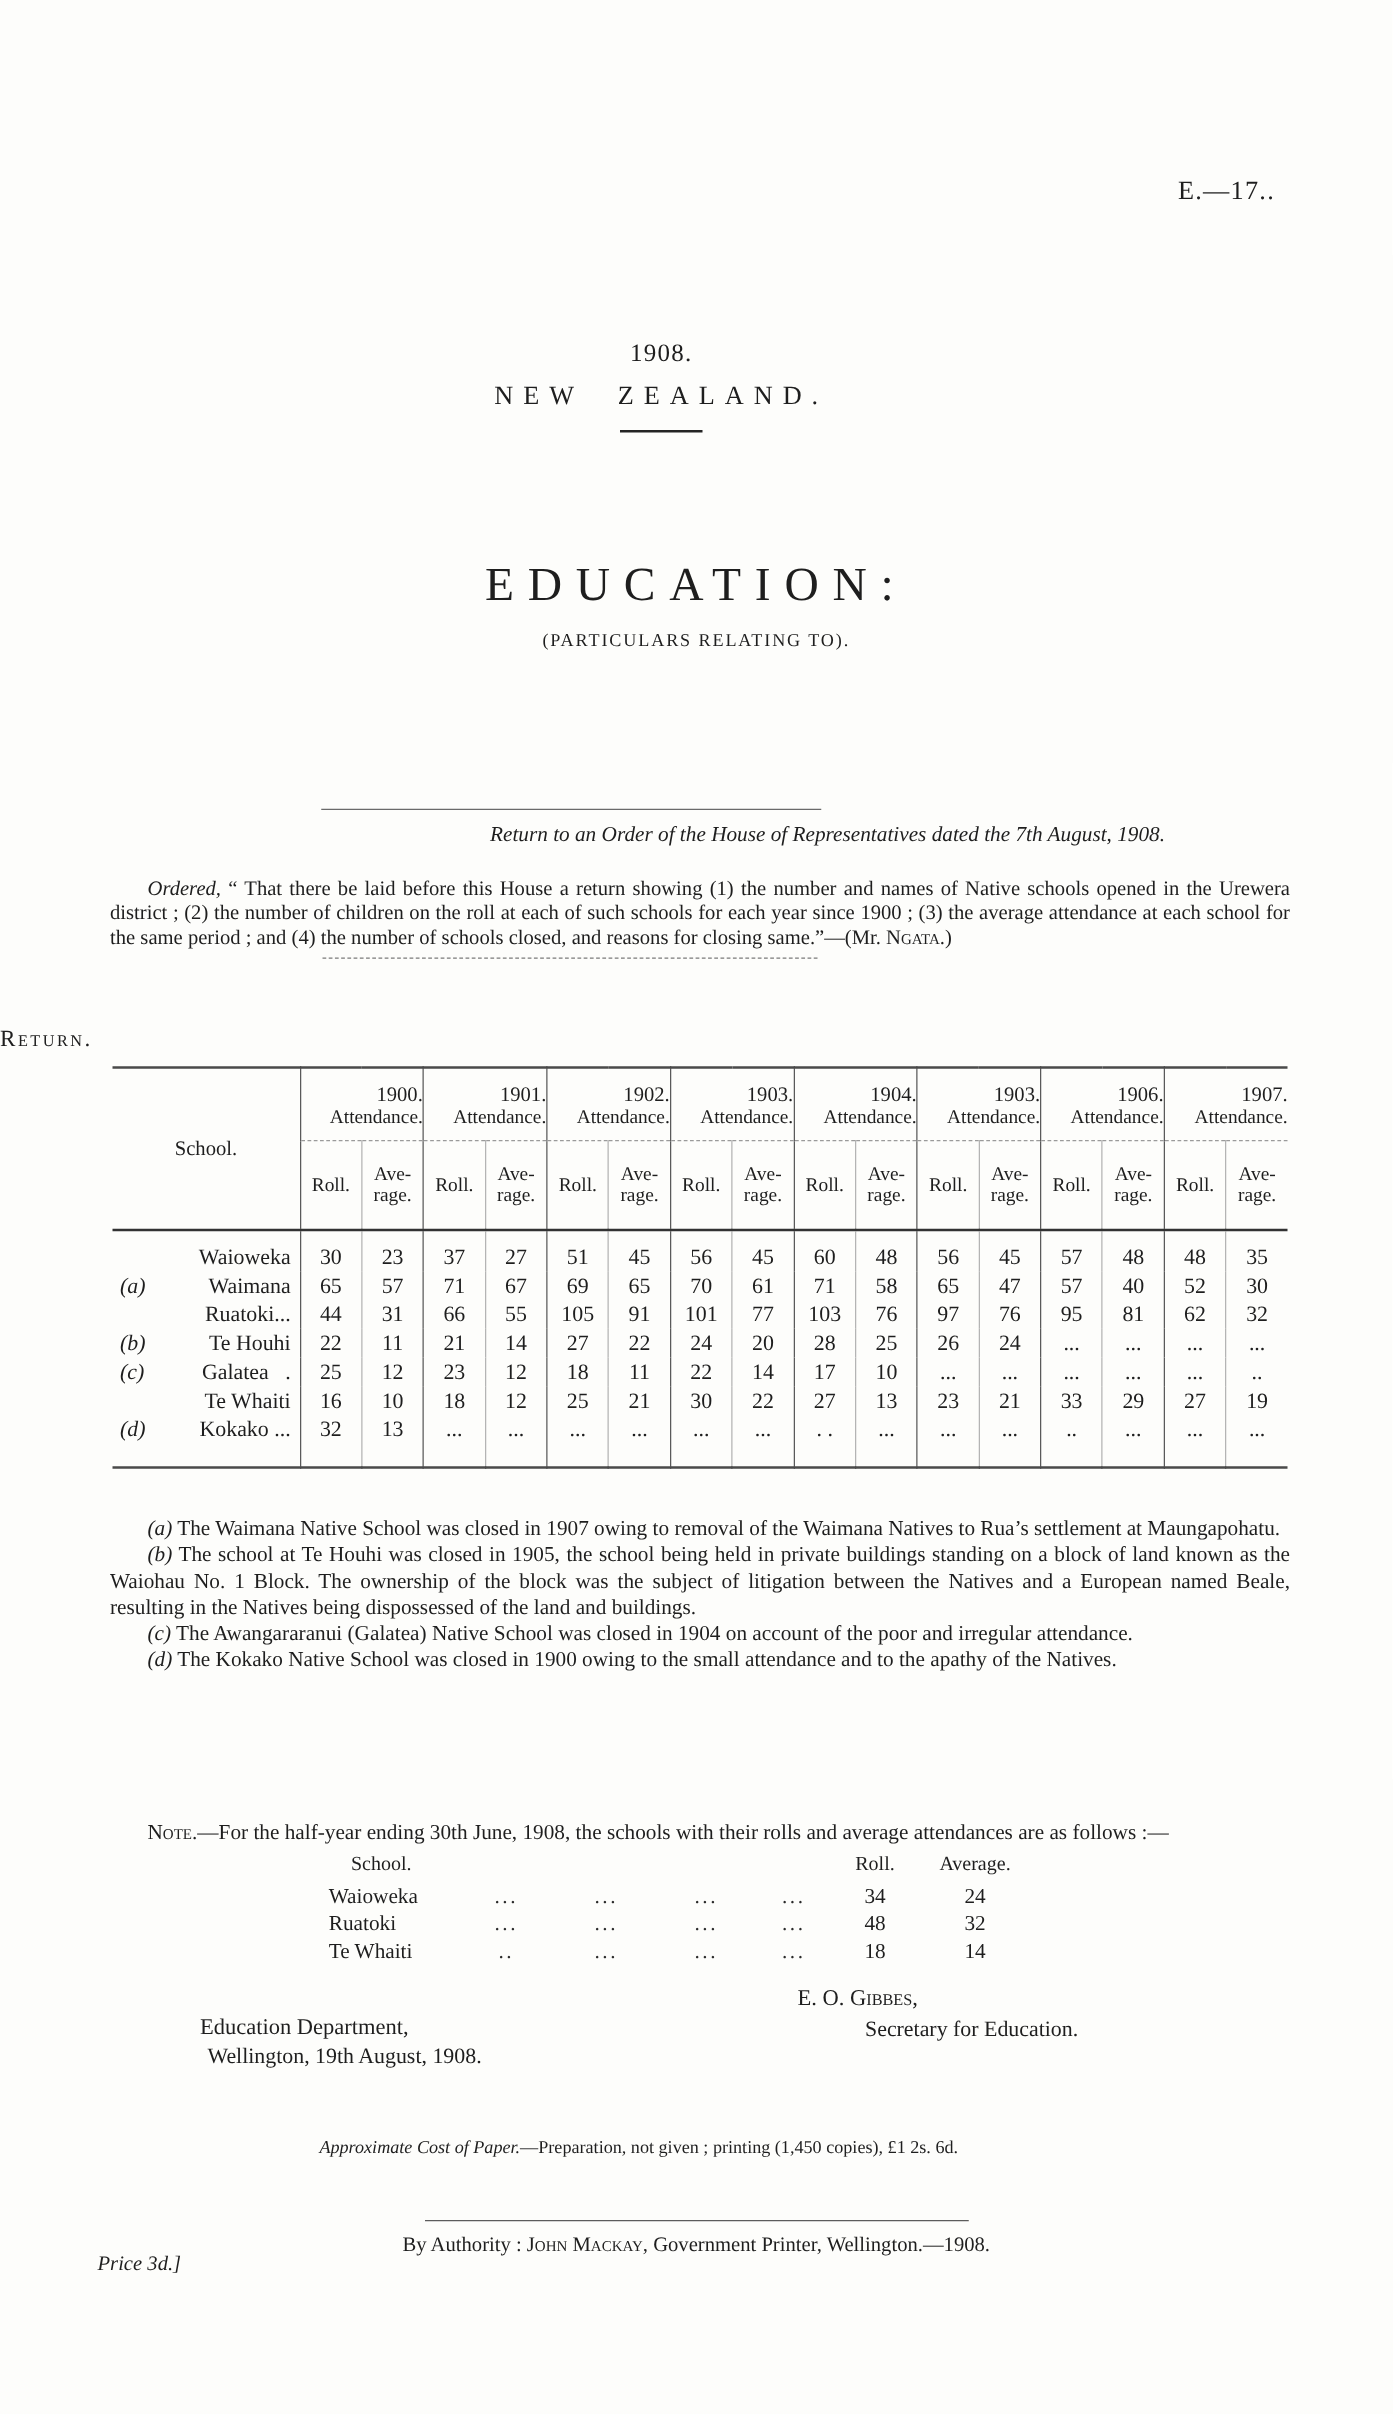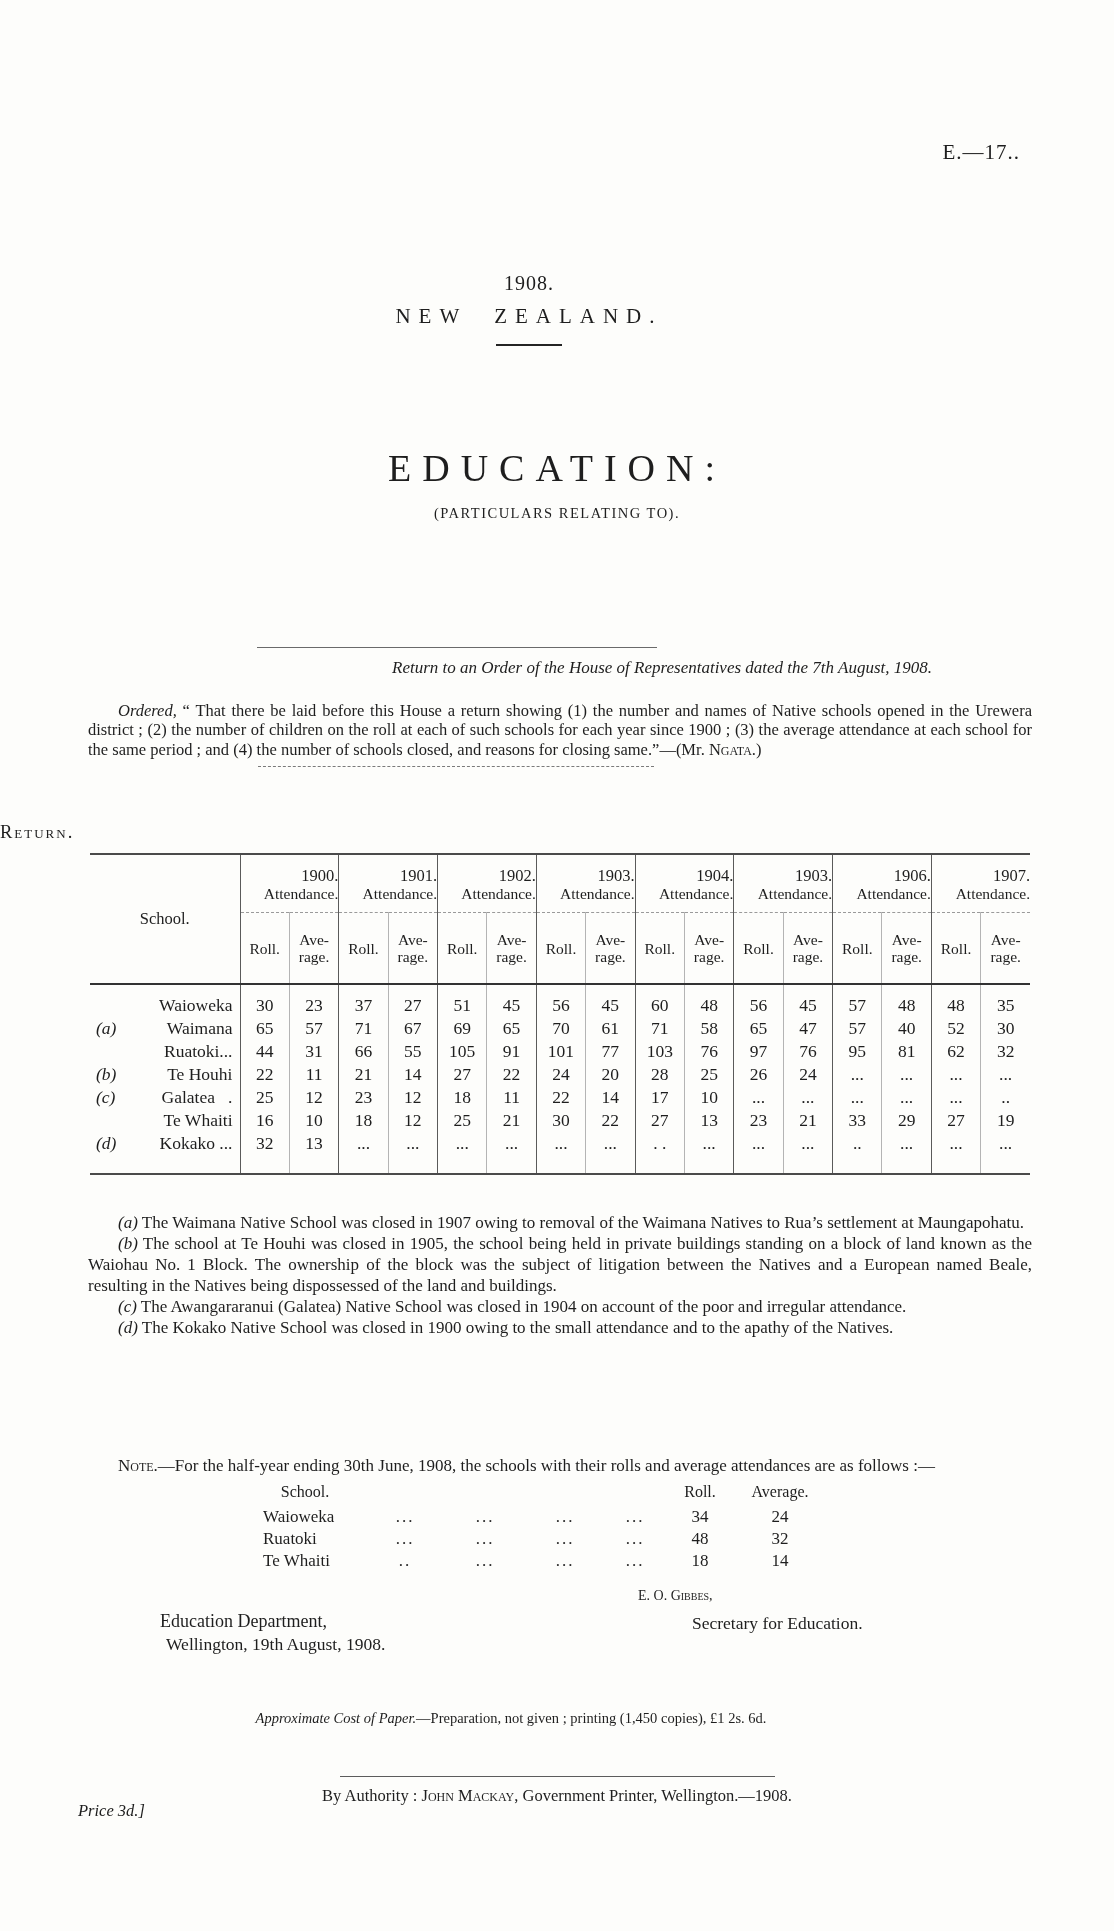--- a/index.html
+++ b/index.html
@@ -62,21 +62,21 @@
 
   
   #note-grid { position:absolute; top:1483px; left:245px; font-size:17px; }
   .ngrid-row { display:grid; grid-template-columns:120px 80px 80px 80px 60px 70px 90px; height:22px; align-items:baseline; }
   .ngrid-row.header { font-size:16px; margin-bottom:2px; }
   .ng-name { padding-left:18px; }
   .ng-c { text-align:center; }
   .ng-leader { text-align:center; color:#2a2a2a; letter-spacing:2px; }
 
   
-  #sig-name { position:absolute; top:1588px; left:638px; font-size:14px; }
+  #sig-name { position:absolute; top:1588px; left:638px; font-size:18px; }
   #sig-title { position:absolute; top:1613px; left:692px; font-size:17.5px; }
   #sig-dept { position:absolute; top:1611px; left:120px; font-size:18px;margin-left:40px; }
   #sig-place { position:absolute; top:1634px; left:166px; font-size:17.5px; }
 
   
   #cost-line { position:absolute; top:1710px; left:0; width:1022px; text-align:center; font-size:14.5px; }
   #footer-rule { top:1776px; left:340px; width:435px; border-top:1.5px solid #5c5c5c; }
   #authority-line { position:absolute; top:1786px; left:0; width:1114px; text-align:center; font-size:16.5px; }
   #price { position:absolute; top:1801px; left:78px; font-style:italic; font-size:16.5px; }
 </style>

